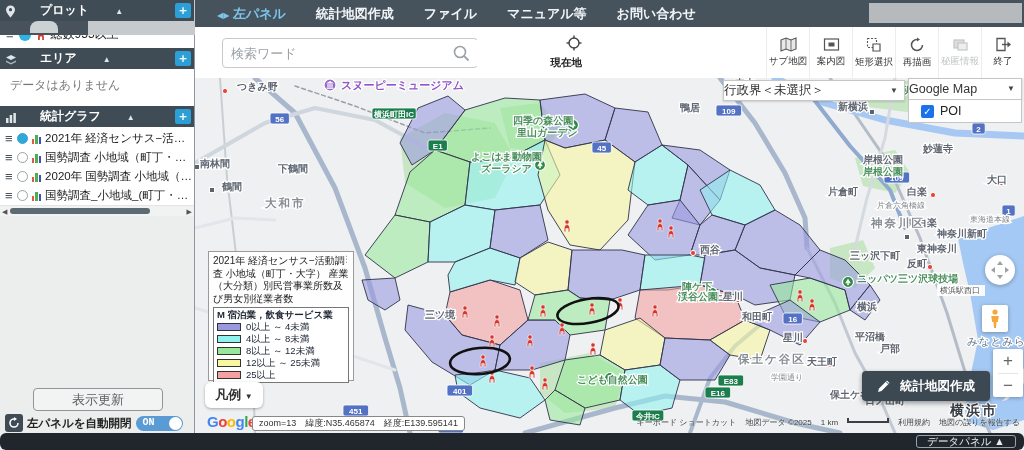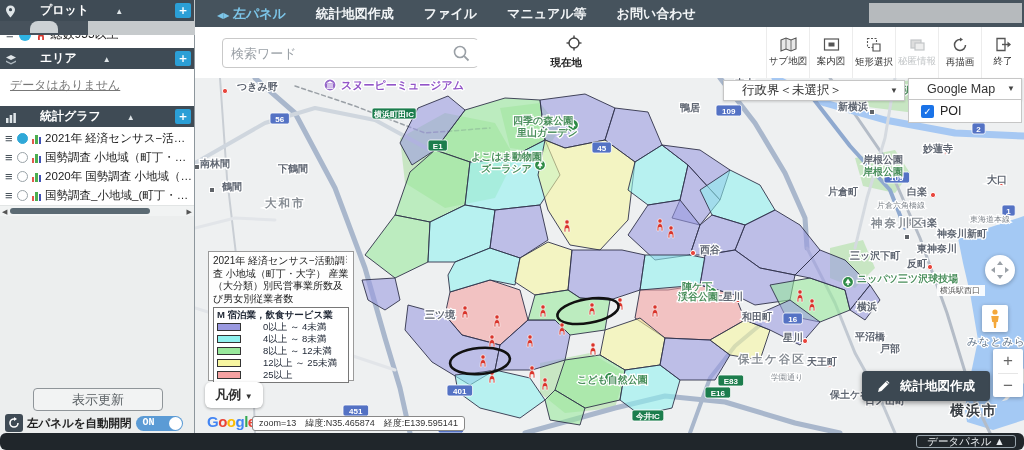--- a/index.html
+++ b/index.html
@@ -13,21 +13,21 @@
   .avatar-head { position:absolute; left:37px; top:6px; width:14px; height:14px; border-radius:50%; background:#ccd1d4; }
   .avatar-body { position:absolute; left:30px; top:21px; width:28px; height:12px; border-radius:8px 8px 0 0; background:#ccd1d4; }
   .panel-h { position:relative; height:21px; background:#3f4b55; color:#fff; font-size:12px; font-weight:bold; line-height:21px; padding-left:40px; }
   .panel-h .ph-icon { position:absolute; left:5px; top:4px; }
   .panel-h .caret { font-size:8px; margin-left:26px; color:#dfe5e8; }
   .panel-h .plus { position:absolute; right:3px; top:3px; width:16px; height:15px; background:#2b9fd6; color:#fff; font-size:12px; line-height:14px; text-align:center; border-radius:2px; font-weight:bold; }
   .panel-body { background:#fff; }
   #plot-body { height:27px; display:flex; align-items:center; gap:5px; padding-left:6px; font-size:12px; color:#222; }
   .hamb { color:#4a545c; font-size:13px; }
   .blue-dot { width:12px; height:12px; border-radius:50%; background:#2fb3e2; display:inline-block; }
-  #area-body { height:37px; font-size:12px; color:#777; padding:8px 0 0 10px;text-decoration:underline; }
+  #area-body { height:37px; font-size:12px; color:#777; padding:8px 0 0 10px; }
   #stats-body { padding-top:2px; }
   .stat-row { height:19px; display:flex; align-items:center; gap:4px; padding-left:5px; white-space:nowrap; overflow:hidden; }
   .stat-row .lbl { font-size:11.5px; color:#222; overflow:hidden; text-overflow:ellipsis; }
   .radio { width:11px; height:11px; border-radius:50%; border:1.5px solid #9aa3a8; background:#fff; flex:0 0 auto; }
   .radio.sel { background:#2fa8d8; border-color:#2fa8d8; }
   .mini-chart { display:inline-flex; align-items:flex-end; gap:1px; height:10px; flex:0 0 auto; }
   .mini-chart i { display:block; width:2.5px; }
   .mini-chart i:nth-child(1){ height:5px; background:#e2574c; }
   .mini-chart i:nth-child(2){ height:9px; background:#4caf50; }
   .mini-chart i:nth-child(3){ height:7px; background:#3f51b5; }
@@ -70,33 +70,33 @@
   .lbl-town { font-size:10px; font-weight:bold; fill:#5f6672; }
   .lbl-district { font-size:11.5px; font-weight:bold; fill:#868c93; letter-spacing:2px; }
   .lbl-city { font-size:14px; font-weight:bold; fill:#3a3f45; letter-spacing:2px; }
   .lbl-park { font-size:10px; font-weight:bold; fill:#4a8f5c; }
   .lbl-road { font-size:8px; fill:#7d838a; }
   .lbl-purple { font-size:11px; font-weight:bold; fill:#9254c8; }
   .lbl-water { font-size:10.5px; fill:#5f7388; letter-spacing:1px; }
   .lbl-chip { font-size:8px; fill:#555; }
 
   
-  .select-box { position:absolute; background:#fff; border:1px solid #c6c6c6; font-size:12.5px; color:#333; line-height:19px; padding:0 18px; box-shadow:0 1px 2px rgba(0,0,0,.15); z-index:25; }
+  .select-box { position:absolute; background:#fff; border:1px solid #c6c6c6; font-size:12.5px; color:#333; line-height:19px; padding:0 0; box-shadow:0 1px 2px rgba(0,0,0,.15); z-index:25; }
   .select-box .arrow { position:absolute; right:6px; top:0; font-size:8px; color:#444; }
   #admin-select { left:723px; top:80px; width:182px; height:21px; }
   #basemap-select { left:908px; top:78px; width:114px; height:22px; line-height:20px; }
   #poi-box { position:absolute; left:908px; top:100px; width:114px; height:23px; background:#fff; border:1px solid #c6c6c6; border-top:none; display:flex; align-items:center; gap:6px; padding-left:12px; font-size:12.5px; color:#222; z-index:25; }
   #poi-check { width:13px; height:13px; background:#1a73e8; border-radius:2px; color:#fff; font-size:10px; line-height:13px; text-align:center; font-weight:bold; }
 
   #legend-box { position:absolute; left:208px; top:251px; width:146px; height:130px; background:rgba(255,255,255,.93); border:1px solid #9a9a9a; z-index:24; padding:3px 4px; }
   #legend-title { font-size:10px; color:#222; line-height:12.5px; }
   #legend-dots { position:absolute; right:2px; top:2px; color:#999; font-size:9px; letter-spacing:0; }
   #legend-inner { margin-top:2px; border:1px solid #777; padding:1px 3px; background:#fff; }
   #legend-sub { font-size:9.5px; font-weight:bold; color:#1d2533; line-height:12px; white-space:nowrap; }
-  .lg-row { display:flex; align-items:center; gap:22px; height:12px; }
+  .lg-row { display:flex; align-items:center; gap:5px; height:12px; }
   .lg-sw { width:24px; height:8px; border:1px solid #333; flex:0 0 auto; }
   .lg-lb { font-size:9.5px; color:#1d2533; white-space:nowrap; }
 
   #legend-btn { position:absolute; left:205px; top:382px; width:58px; height:26px; background:#fff; border-radius:6px; box-shadow:0 1px 3px rgba(0,0,0,.3); z-index:24; font-size:13px; color:#333; font-weight:bold; text-align:center; line-height:26px; }
   #legend-btn .arrow { font-size:8px; color:#333; }
 
   #google-logo { position:absolute; left:207px; top:413px; font-size:15px; font-weight:bold; letter-spacing:-0.5px; z-index:24; }
   #coord-pill { position:absolute; left:252px; top:416px; height:15px; background:#fff; border:1px solid #888; border-radius:3px; z-index:24; font-size:9px; color:#333; line-height:13px; padding:0 6px; display:flex; gap:9px; white-space:nowrap; }
   #attrib { position:absolute; right:4px; top:417px; z-index:24; display:flex; gap:9px; font-size:8px; color:#3c4043; align-items:center; white-space:nowrap; text-shadow:0 0 2px #fff; }
   #scalebar { width:42px; height:5px; border-left:2px solid #3c4043; border-right:2px solid #3c4043; border-bottom:2px solid #3c4043; margin-top:-4px; }
@@ -162,33 +162,33 @@
           </svg>
         <span class="cap">案内図</span>
       </div>
       <div class="mbtn">
         <svg width="16" height="16" viewBox="0 0 16 16">
             <rect x="1.5" y="1.5" width="9" height="9" fill="none" stroke="#555" stroke-width="1.1" stroke-dasharray="2 1.5"></rect>
             <path d="M7,7 h7 v7 h-7 z" fill="#fff" stroke="#555" stroke-width="1.2"></path>
           </svg>
         <span class="cap">矩形選択</span>
       </div>
+      <div class="mbtn">
+        <svg width="16" height="16" viewBox="0 0 16 16">
+            <path d="M13.5,8 A5.5,5.5 0 1 1 8,2.5" fill="none" stroke="#555" stroke-width="1.5"></path>
+            <path d="M8,0.5 L11,2.5 L8,4.5 Z" fill="#555"></path>
+          </svg>
+        <span class="cap">再描画</span>
+      </div>
       <div class="mbtn disabled">
         <svg width="17" height="15" viewBox="0 0 17 15">
             <rect x="2" y="3" width="10" height="8" fill="#ddd" stroke="#c3c6c8" stroke-width="1.2"></rect>
             <rect x="6" y="6" width="9" height="7" fill="#eee" stroke="#c3c6c8" stroke-width="1.2"></rect>
           </svg>
         <span class="cap">秘匿情報</span>
-      </div>
-      <div class="mbtn">
-        <svg width="16" height="16" viewBox="0 0 16 16">
-            <path d="M13.5,8 A5.5,5.5 0 1 1 8,2.5" fill="none" stroke="#555" stroke-width="1.5"></path>
-            <path d="M8,0.5 L11,2.5 L8,4.5 Z" fill="#555"></path>
-          </svg>
-        <span class="cap">再描画</span>
       </div>
       <div class="mbtn">
         <svg width="17" height="15" viewBox="0 0 17 15">
             <path d="M2,1.5 h8 v12 h-8 z" fill="none" stroke="#555" stroke-width="1.3"></path>
             <line x1="7" y1="7.5" x2="15" y2="7.5" stroke="#555" stroke-width="1.4"></line>
             <path d="M12.5,4.5 L16,7.5 L12.5,10.5 Z" fill="#555"></path>
           </svg>
         <span class="cap">終了</span>
       </div>
     </div>
@@ -536,20 +536,28 @@
   <div id="legend-btn"><span>凡例</span> <span class="arrow">▼</span></div>
 
   <div id="google-logo"><span style="color: rgb(66, 133, 244);">G</span><span style="color: rgb(234, 67, 53);">o</span><span style="color: rgb(251, 188, 5);">o</span><span style="color: rgb(66, 133, 244);">g</span><span style="color: rgb(52, 168, 83);">l</span><span style="color: rgb(234, 67, 53);">e</span></div>
 
   <div id="coord-pill">
     <span>zoom=13</span>
     <span>緯度:N35.465874</span>
     <span>経度:E139.595141</span>
   </div>
 
+  <div id="attrib">
+    <span>キーボード ショートカット</span>
+    <span>地図データ ©2025</span>
+    <span>1 km</span>
+    <span id="scalebar"></span>
+    <span>利用規約</span>
+    <span>地図の誤りを報告する</span>
+  </div>
 
   <div id="create-btn">
     <svg width="14" height="14" viewBox="0 0 14 14">
         <path d="M1,13 L2,9.5 L10,1.5 L12.5,4 L4.5,12 Z" fill="#fff"></path>
         <line x1="9" y1="2.5" x2="11.5" y2="5" stroke="#3c4852" stroke-width="1"></line>
       </svg>
     <span>統計地図作成</span>
   </div>
 
   <div id="pan-ctl">

